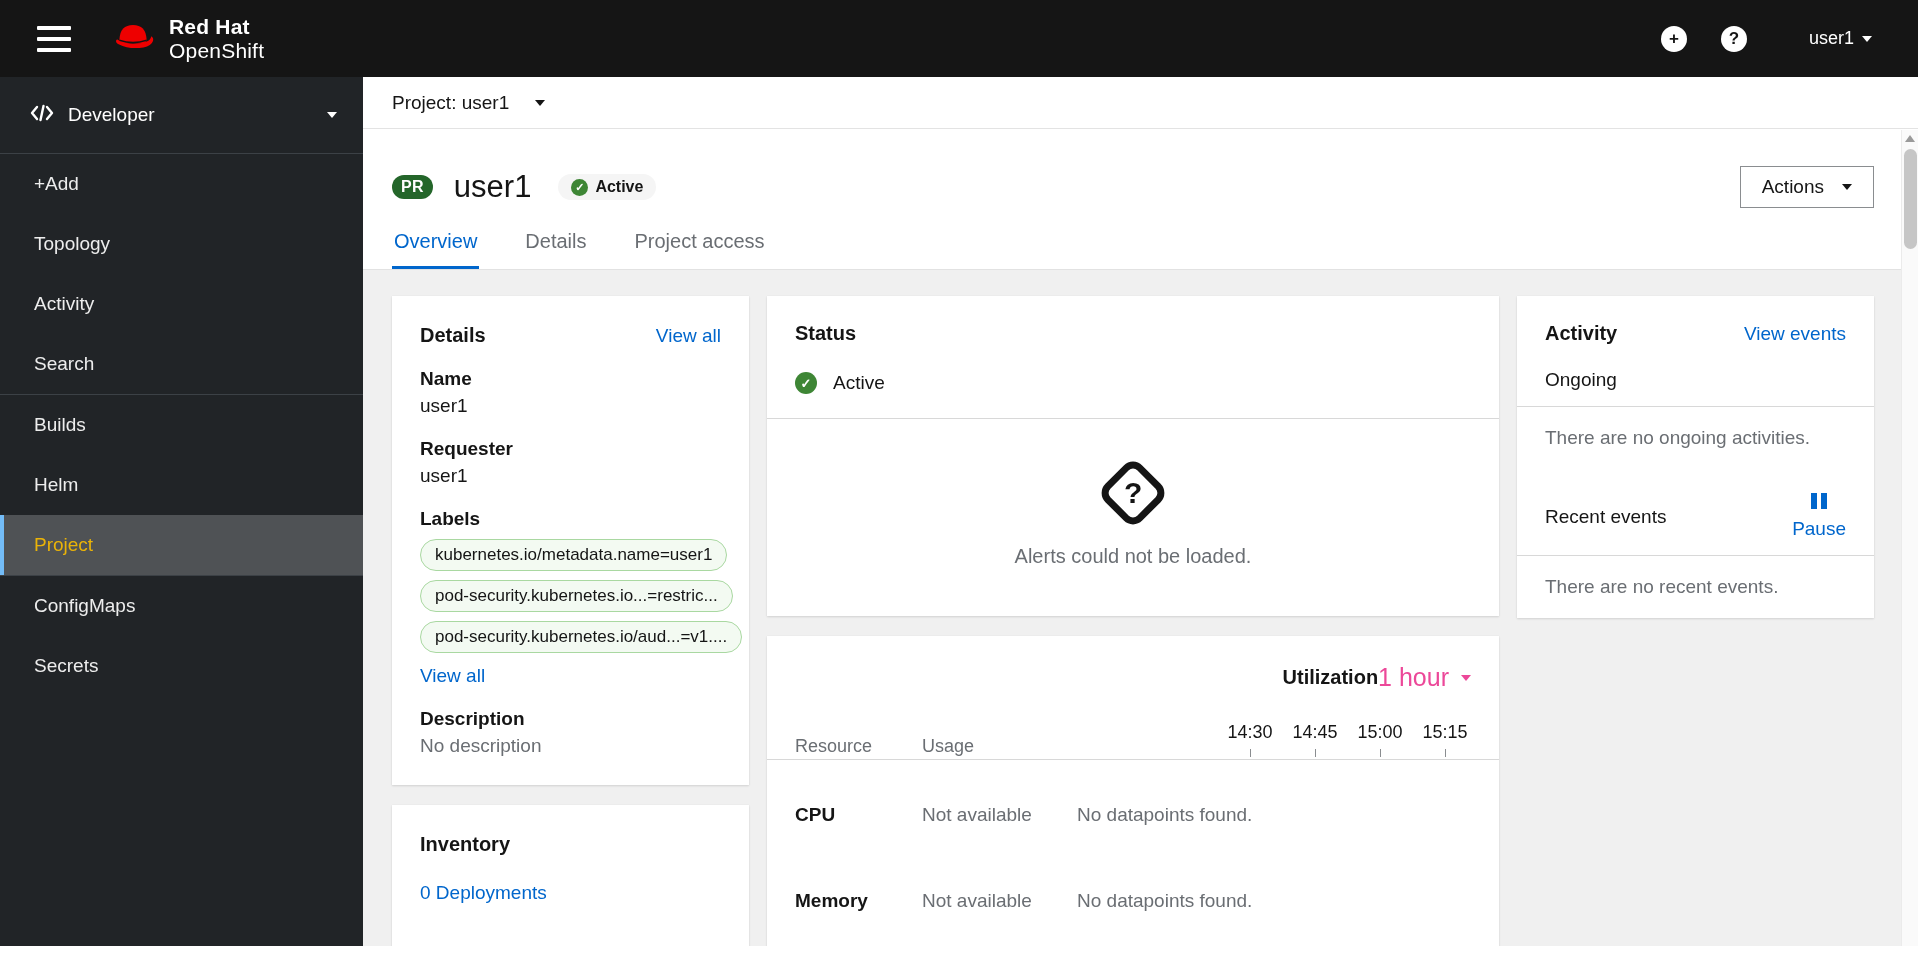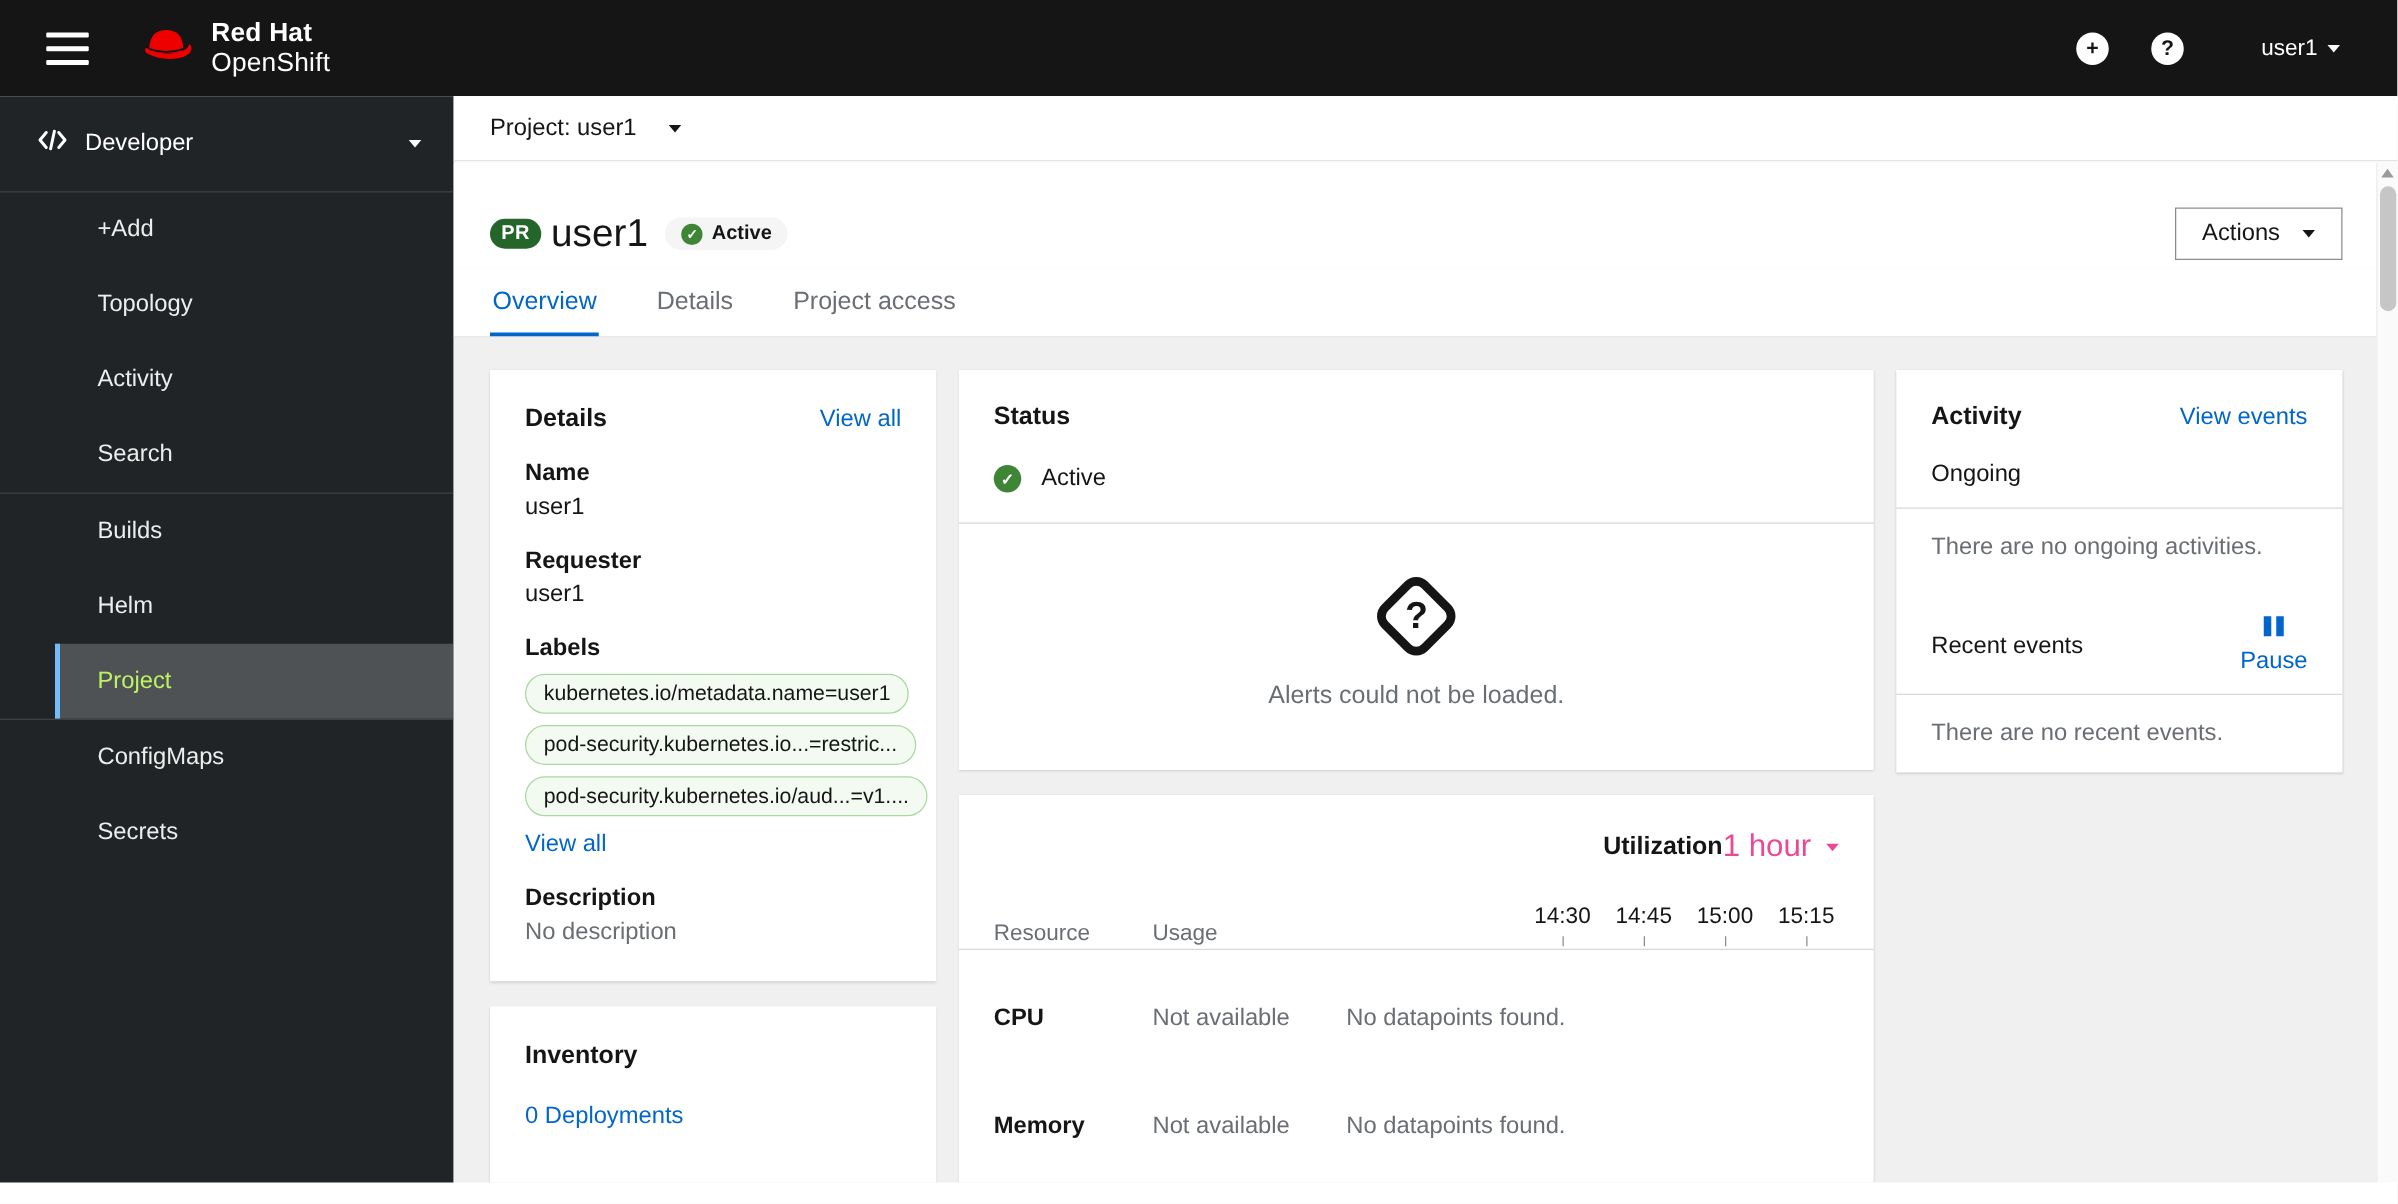--- a/index.html
+++ b/index.html
@@ -22,31 +22,31 @@
   
   .body-row { display:flex; height:869px; }
   .sidebar { width:363px; background:var(--sidebar_bg,#212427); color:#ededed; flex:none; }
   .main { position:relative; flex:1; background:#fff; }
 
   
   .perspective { height:76px; display:flex; align-items:center; gap:14px; padding:0 26px 0 30px; cursor:pointer; font-size:19px; color:#fff; }
   .perspective .caret { margin-left:auto; border-top-color:#fff; }
   .nav-sep { height:1px; background:#3c4146; }
   .nav-item { height:60px; display:flex; align-items:center; padding-left:30px; font-size:19px; color:#ededed; cursor:pointer; border-left:4px solid transparent; }
-  .nav-item.active { background:var(--sidebar_active_bg,#4f5255); border-left-color:var(--sidebar_active_border,#73bcf7); color:#bef264; }
-  .nav-group { padding:0;margin-left:44px; }
+  .nav-item.active { background:var(--sidebar_active_bg,#4f5255); border-left-color:var(--sidebar_active_border,#73bcf7); color:#eab308; }
+  .nav-group { padding:0; }
 
   
   .project-bar { height:52px; background:#fff; border-bottom:1px solid #e3e3e3; display:flex; align-items:center; gap:26px; padding-left:29px; }
   .project-bar-btn { display:flex; align-items:center; gap:26px; font-size:19px; color:#151515; background:none; border:none; cursor:pointer; }
 
   
   .scroll-area { position:absolute; top:53px; left:0; right:17px; bottom:0; background:var(--content_bg,#f0f0f0); overflow:hidden; }
   .page-head { background:#fff; padding:36px 27px 6px 29px; display:flex; align-items:center; }
-  .head-left { display:flex; align-items:center; gap:8px; }
+  .head-left { display:flex; align-items:center; gap:21px; }
   .project-badge { background:var(--badge_green,#24662a); color:#fff; font-size:16px; font-weight:700; border-radius:12px; padding:3px 9px; letter-spacing:.3px; }
   .page-title { font-size:31px; font-weight:400; color:#151515; }
   .status-pill { background:#f5f5f5; border-radius:14px; display:flex; align-items:center; gap:7px; padding:4px 13px; font-size:16px; font-weight:700; color:#151515; margin-left:6px; }
   .check-circle { width:17px; height:17px; border-radius:50%; background:var(--green,#3e8635); color:#fff; font-size:11px; font-weight:700; display:inline-flex; align-items:center; justify-content:center; flex:none; }
   .actions-btn { margin-left:auto; background:#fff; border:1px solid #8a8d90; font-size:19px; color:#151515; padding:9px 21px; display:flex; align-items:center; gap:18px; cursor:pointer; font-family:inherit; }
   .tabs { background:#fff; display:flex; gap:44px; padding:0 27px 0 29px; border-bottom:1px solid #e2e2e2; }
   .tab { font-size:20px; color:#6a6e73; padding:16px 2px 13px; border-bottom:3px solid transparent; cursor:pointer; background:none; border-top:none; border-left:none; border-right:none; font-family:inherit; }
   .tab.active { color:var(--accent,#0066cc); border-bottom-color:var(--accent,#0066cc); }
 
   .content-grid { display:grid; grid-template-columns:357px 1fr 357px; gap:18px; padding:26px 27px 0 29px; align-items:start; }

